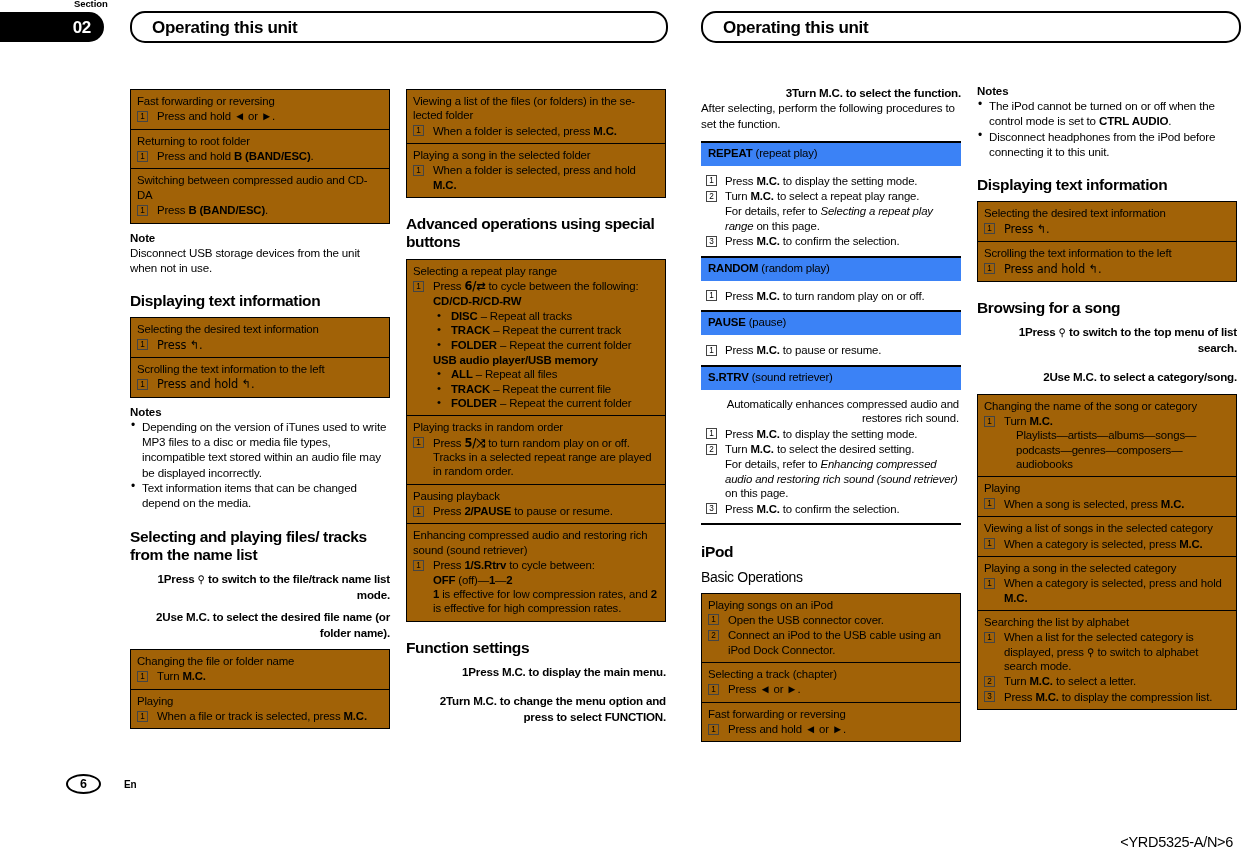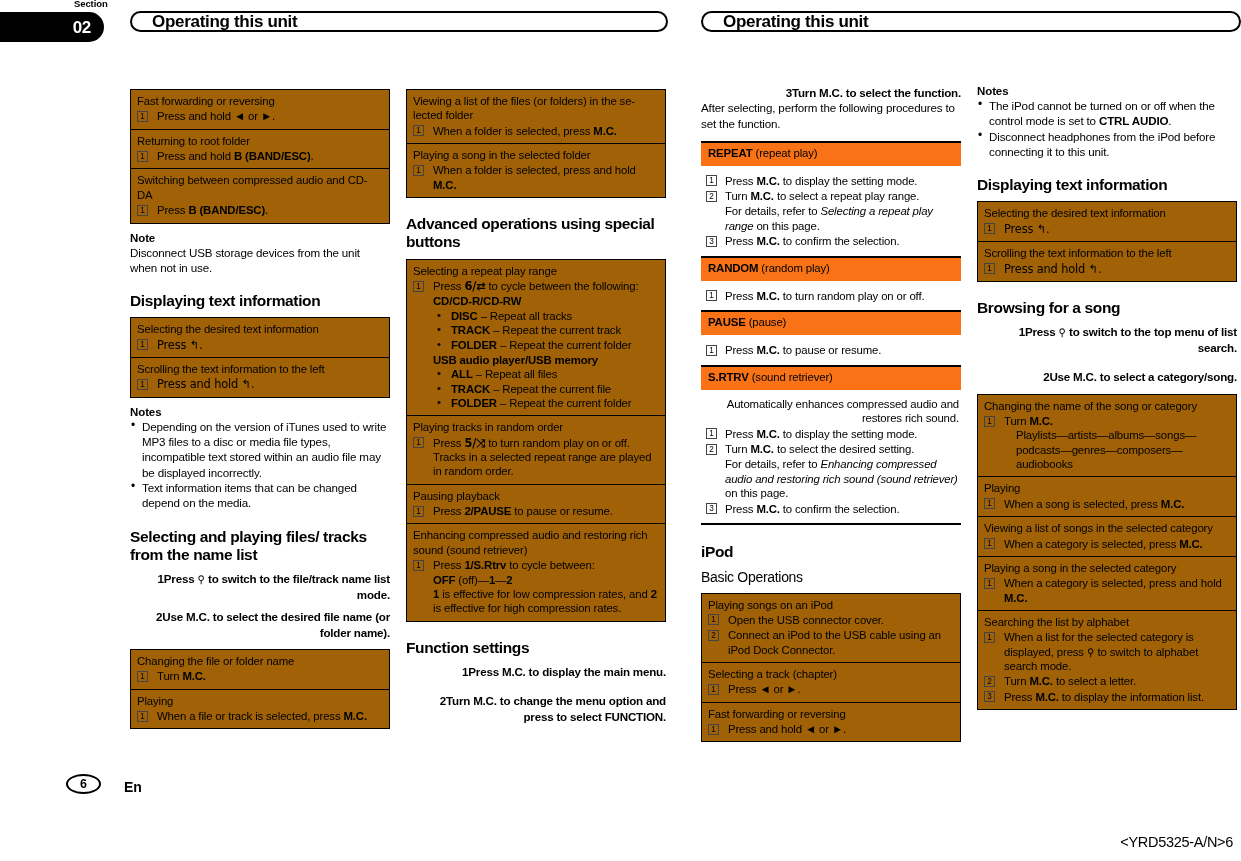--- a/index.html
+++ b/index.html
@@ -23,21 +23,21 @@
   .section-num {
     color:#fff; font-weight:bold; font-size:17px;
     letter-spacing:-0.3px; padding-right:13px; line-height:1;
   }
   .section-word {
     position:absolute; left:74px; top:-2px;
     font-size:9.5px; font-weight:bold; color:#000; letter-spacing:-0.1px;
   }
 
   .run-head {
-    position:absolute; height:21px;
+    position:absolute; height:32px;
     border:2.2px solid #000; border-radius:15px;
     display:flex; align-items:center;
   }
   .run-head .rh-title {
     font-size:17px; font-weight:bold; padding-left:20px;
     letter-spacing:-0.3px; line-height:1;
   }
   #runhead-left  { left:130px;  top:11px; width:538px; }
   #runhead-right { left:701px;  top:11px; width:540px; }
 
@@ -116,21 +116,21 @@
   }
   .op-dot2 {
     font-size:11.4px; line-height:1.26; letter-spacing:-0.15px;
     position:relative; padding-left:38px; margin-top:0px;
   }
   .op-dot2::before { content:"\2022"; position:absolute; left:24px; top:-1px; }
 
   
   .fn-block { margin-top:10px; }
   .fn-band {
-    background:#f97316;
+    background:#3b82f6;
     border-top:2.6px solid #000;
     padding:4px 7px 5px 7px;
     font-size:11.4px; letter-spacing:-0.15px; line-height:1.22;
   }
   .fn-body { padding:7px 2px 5px 2px; }
   .fn-body.lastline { border-bottom:2.6px solid #000; padding-bottom:7px; }
   .fn-step {
     font-size:11.4px; line-height:1.28; letter-spacing:-0.15px;
     position:relative; padding-left:22px; margin-top:1px;
   }
@@ -154,21 +154,21 @@
   .mag { font-size:10.5px; }
 
   
   .pagenum {
     position:absolute; left:66px; top:774px;
     width:35px; height:20px; border:2px solid #000; border-radius:50%;
     font-size:12.5px; font-weight:bold; text-align:center; line-height:17px;
   }
   .lang {
     position:absolute; left:124px; top:779px;
-    font-size:14px; font-weight:bold; letter-spacing:-0.2px;
+    font-size:10px; font-weight:bold; letter-spacing:-0.2px;
   }
   .docid {
     position:absolute; right:8px; bottom:11px;
     font-size:14.5px; letter-spacing:-0.3px;
   }
 </style>
 </head>
 <body>
 
 <div class="section-tab">
@@ -451,21 +451,21 @@
     </div>
     <div class="op-row">
       <div class="rtitle">Searching the list by alphabet</div>
       <div class="op-step">
         <span class="sqnum">1</span><span>When a list for the selected category is displayed, press </span><span class="g mag">⚲</span><span> to switch to alphabet search mode.</span>
       </div>
       <div class="op-step">
         <span class="sqnum">2</span><span>Turn </span><b>M.C.</b><span> to select a letter.</span>
       </div>
       <div class="op-step">
-        <span class="sqnum">3</span><span>Press </span><b>M.C.</b><span> to display the information list.</span>
+        <span class="sqnum">3</span><span>Press </span><b>M.C.</b><span> to display the compression list.</span>
       </div>
     </div>
   </div>
 </div>
 
 <div class="pagenum">6</div>
 <div class="lang">En</div>
 <div class="docid">&lt;YRD5325-A/N&gt;6</div>
 
 </body></html>

